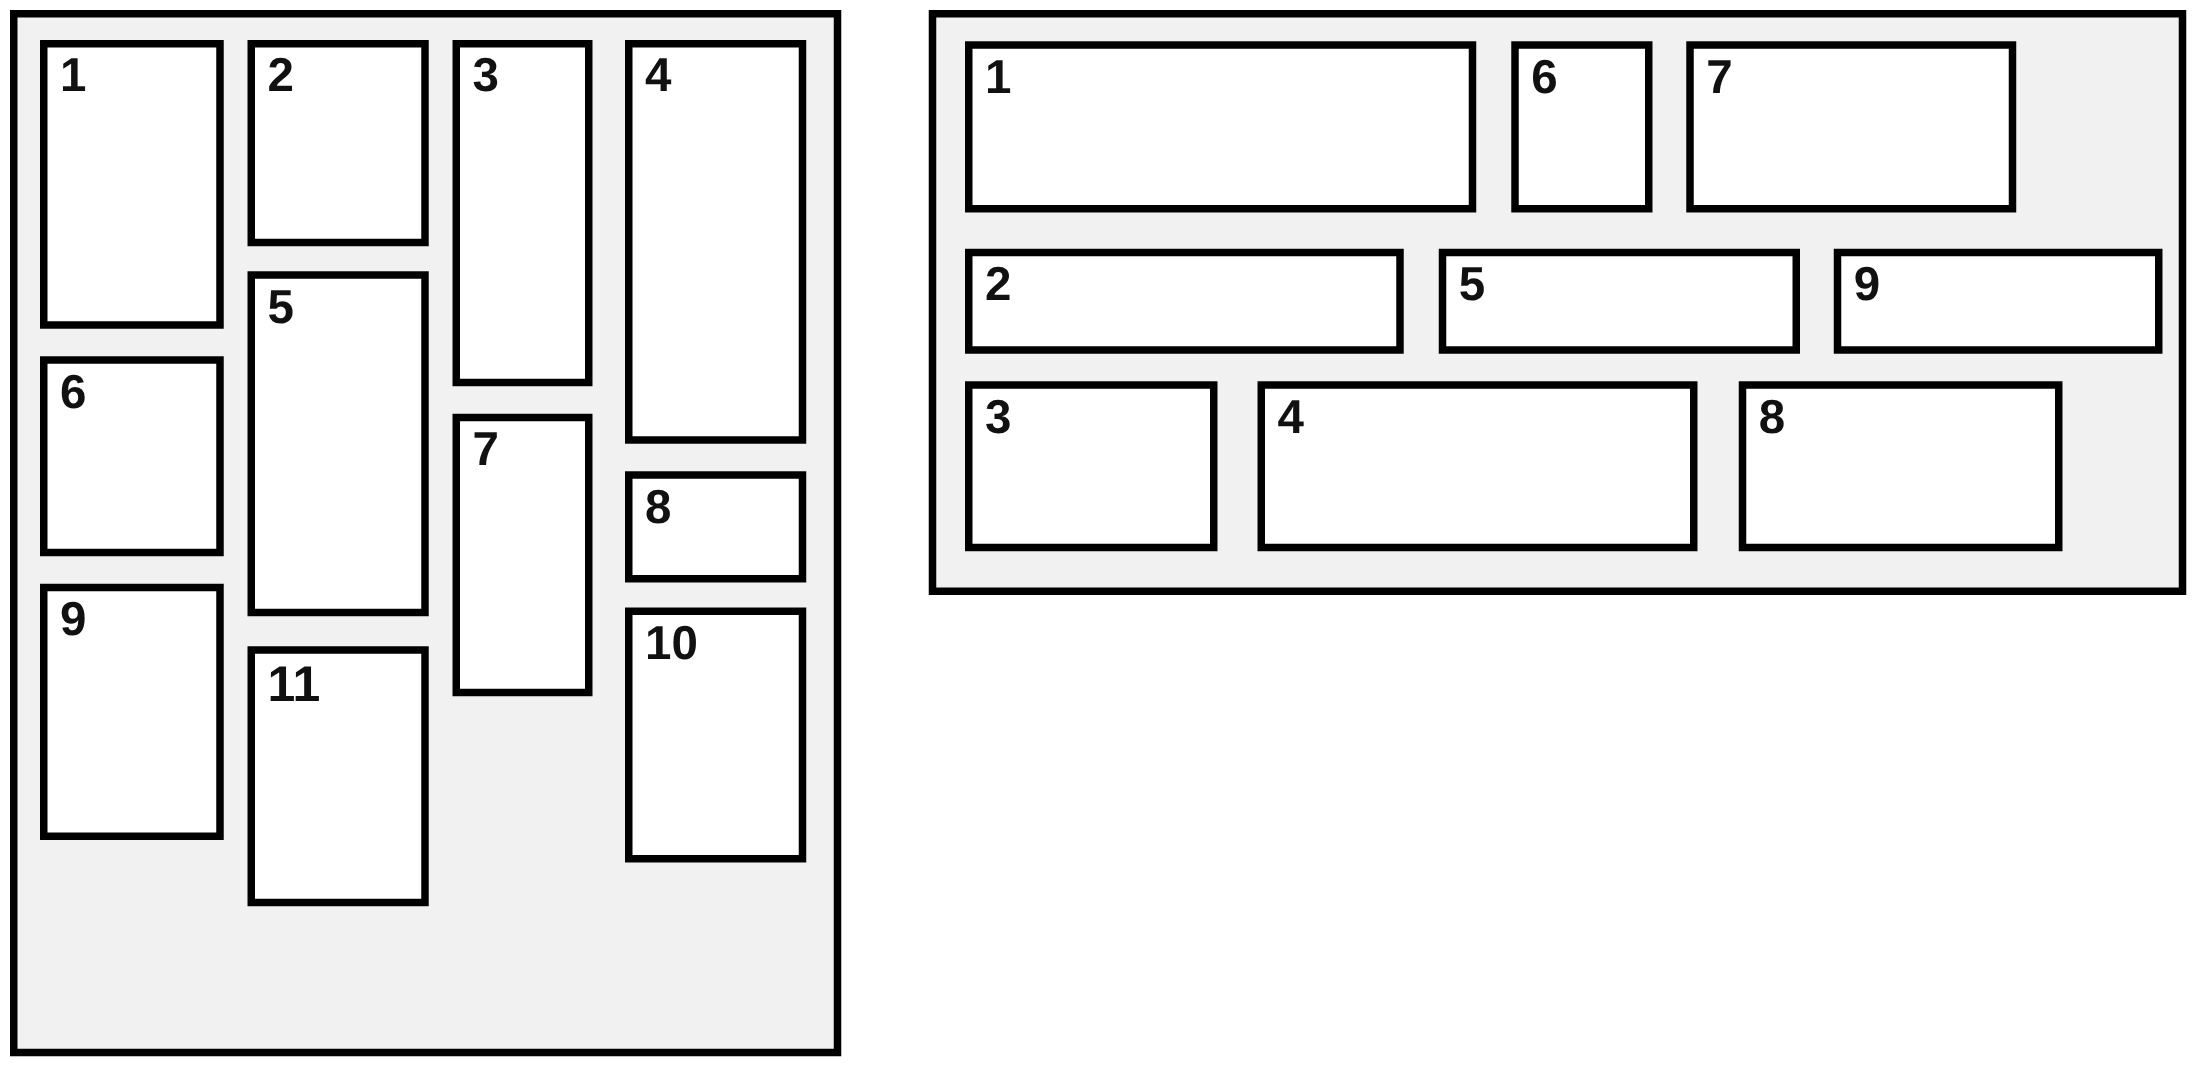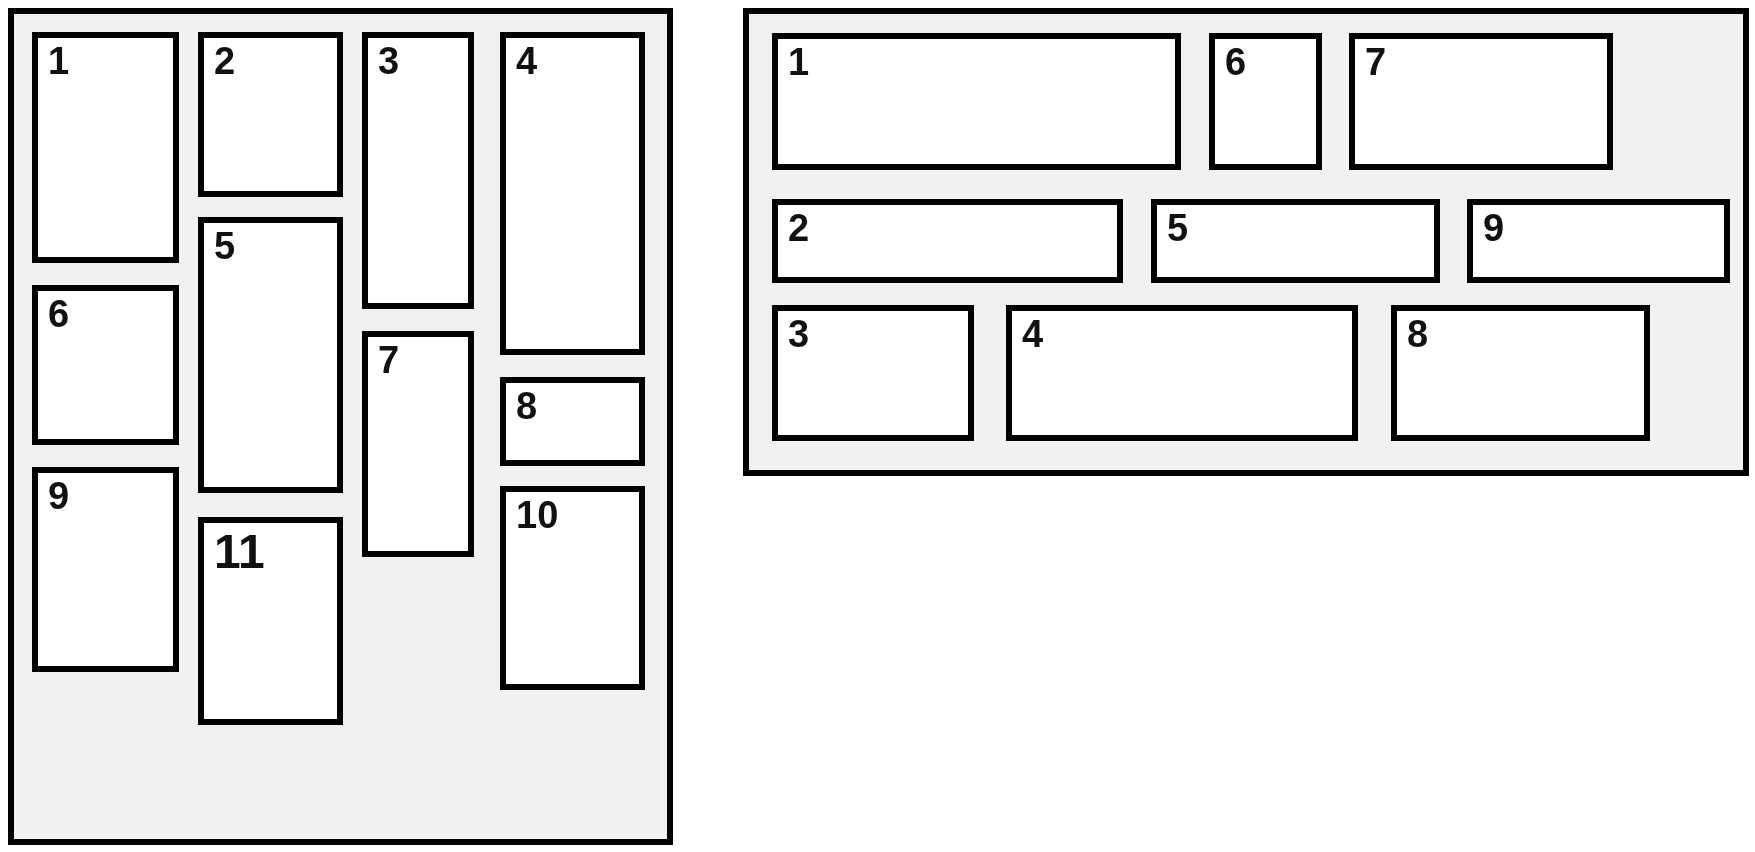--- a/index.html
+++ b/index.html
@@ -57,21 +57,21 @@
     <div class="mbox" style="left: 486px; top: 363px; width: 145px; height: 89px; background: rgb(255, 255, 255); border-color: rgb(0, 0, 0); border-width: 6px;">
       <span class="label" style="font-size: 38px; color: rgb(17, 17, 17); padding: 4px 10px;">8</span>
     </div>
     <div class="mbox" style="left: 18px; top: 453px; width: 147px; height: 205px; background: rgb(255, 255, 255); border-color: rgb(0, 0, 0); border-width: 6px;">
       <span class="label" style="font-size: 38px; color: rgb(17, 17, 17); padding: 4px 10px;">9</span>
     </div>
     <div class="mbox" style="left: 486px; top: 472px; width: 145px; height: 204px; background: rgb(255, 255, 255); border-color: rgb(0, 0, 0); border-width: 6px;">
       <span class="label" style="font-size: 38px; color: rgb(17, 17, 17); padding: 4px 10px;">10</span>
     </div>
     <div class="mbox" style="left: 184px; top: 503px; width: 145px; height: 208px; background: rgb(255, 255, 255); border-color: rgb(0, 0, 0); border-width: 6px;">
-      <span class="label" style="font-size: 48px; color: rgb(17, 17, 17); padding: 4px 10px;">11</span>
+      <span class="label" style="font-size: 40px; color: rgb(17, 17, 17); padding: 4px 10px;">11</span>
     </div>
   </div>
 
 <div class="panel" id="right-panel" style="left: 743px; top: 8px; width: 1006px; height: 468px; background: rgb(241, 241, 241); border-color: rgb(0, 0, 0); border-width: 6px;">
     <div class="mbox" style="left: 23px; top: 19px; width: 409px; height: 137px; background: rgb(255, 255, 255); border-color: rgb(0, 0, 0); border-width: 6px;">
       <span class="label" style="font-size: 38px; color: rgb(17, 17, 17); padding: 4px 10px;">1</span>
     </div>
     <div class="mbox" style="left: 23px; top: 185px; width: 351px; height: 84px; background: rgb(255, 255, 255); border-color: rgb(0, 0, 0); border-width: 6px;">
       <span class="label" style="font-size: 38px; color: rgb(17, 17, 17); padding: 4px 10px;">2</span>
     </div>

